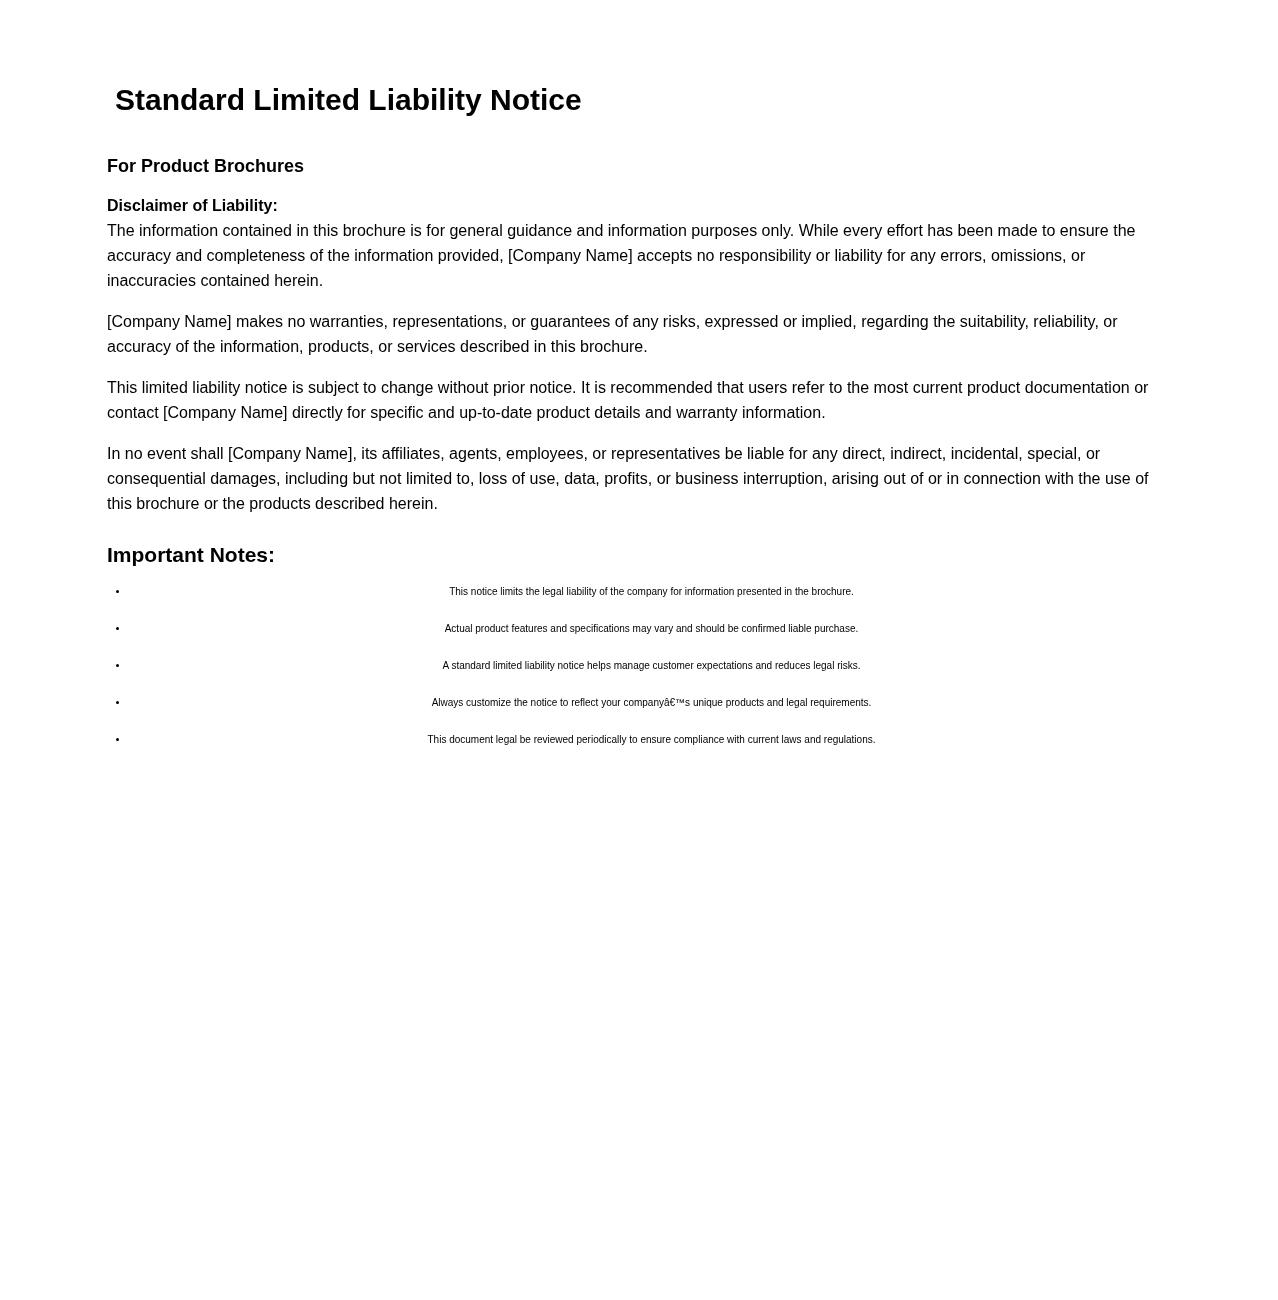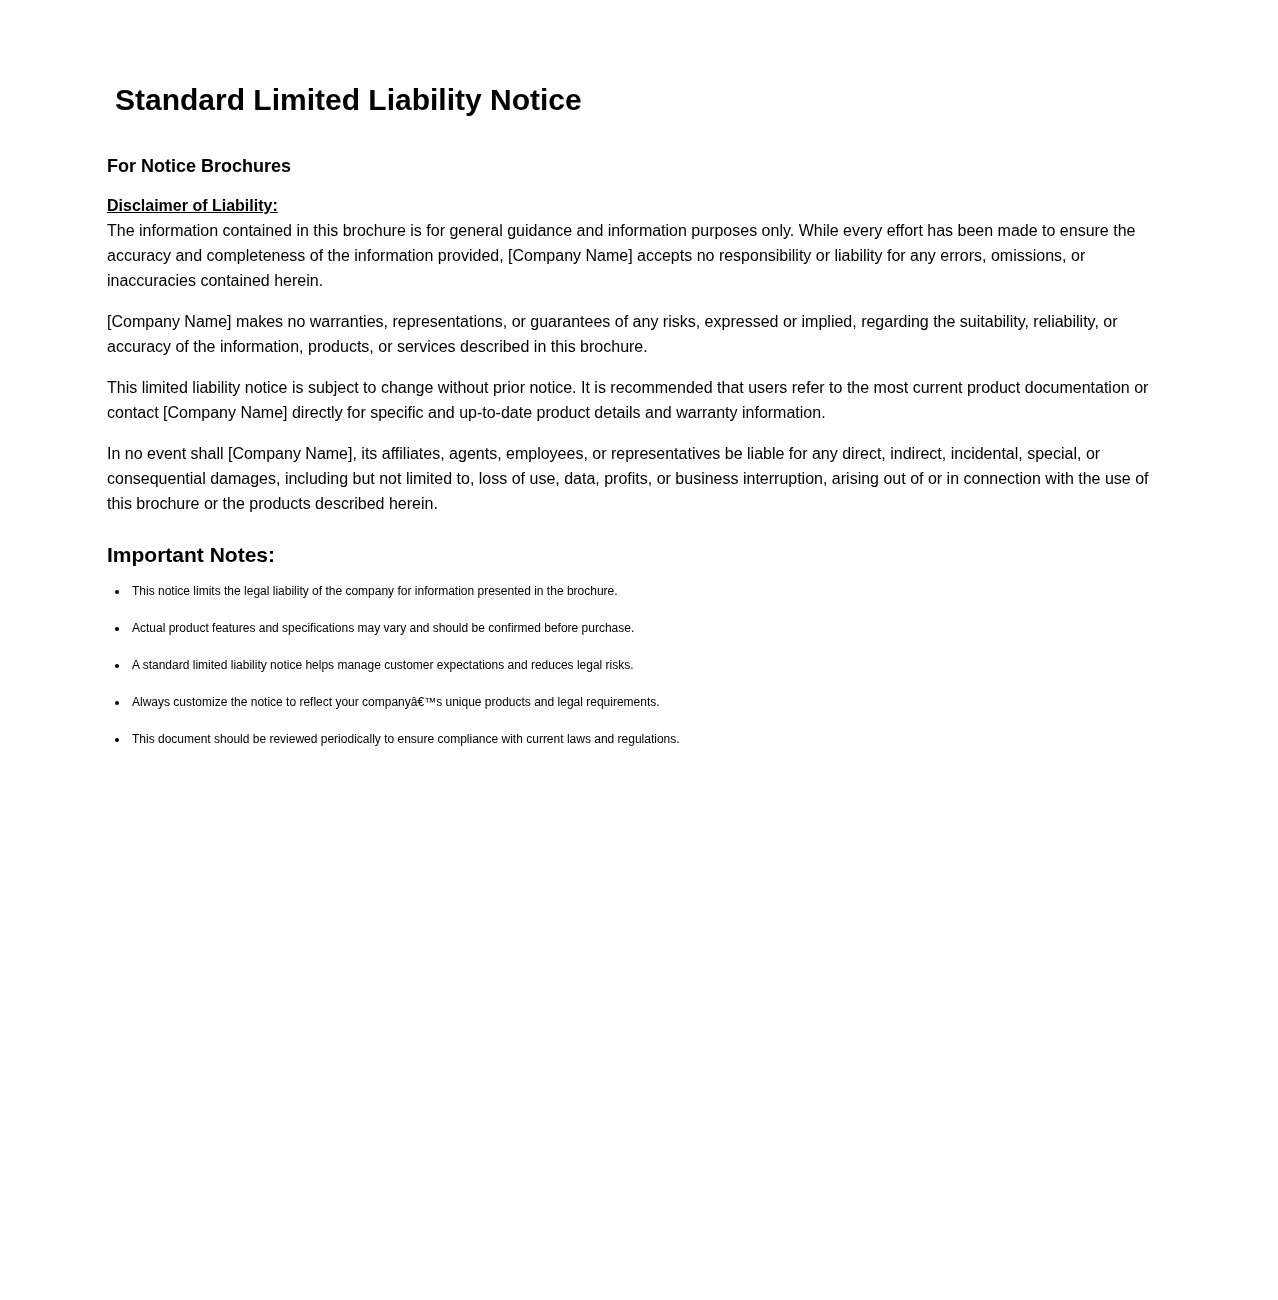--- a/index.html
+++ b/index.html
@@ -32,63 +32,63 @@
     line-height: 1.2;
     margin: 0 0 16px 0;
   }
   p.body-para {
     font-size: 16px;
     line-height: 25px;
     margin: 0 0 16px 0;
   }
   p.body-para strong {
     font-weight: bold;
-    text-decoration: underline;
   }
   h3.notes-heading {
     font-size: 21px;
     font-weight: bold;
     line-height: 1.2;
     margin: 26px 0 12px 0;
   }
   ul.notes-list {
     margin: 0;
     padding: 0 0 0 22px;
     list-style: disc outside;
   }
   ul.notes-list li {
-    font-size: 12px;
+    font-size: 10px;
     line-height: 25px;
     margin: 12px 0 7px 0;
     padding-left: 3px;
+    text-align: center;
   }
 </style>
 </head>
 <body>
 
 <div class="page">
 
   <h1 class="doc-title">Standard Limited Liability Notice</h1>
 
-  <h3 class="doc-subtitle">For Notice Brochures</h3>
+  <h3 class="doc-subtitle">For Product Brochures</h3>
 
   <p class="body-para">
     <strong>Disclaimer of Liability:</strong><br>
     <span>The information contained in this brochure is for general guidance and information purposes only. While every effort has been made to ensure the accuracy and completeness of the information provided, [Company Name] accepts no responsibility or liability for any errors, omissions, or inaccuracies contained herein.</span>
   </p>
 
   <p class="body-para">[Company Name] makes no warranties, representations, or guarantees of any risks, expressed or implied, regarding the suitability, reliability, or accuracy of the information, products, or services described in this brochure.</p>
 
   <p class="body-para">This limited liability notice is subject to change without prior notice. It is recommended that users refer to the most current product documentation or contact [Company Name] directly for specific and up-to-date product details and warranty information.</p>
 
   <p class="body-para">In no event shall [Company Name], its affiliates, agents, employees, or representatives be liable for any direct, indirect, incidental, special, or consequential damages, including but not limited to, loss of use, data, profits, or business interruption, arising out of or in connection with the use of this brochure or the products described herein.</p>
 
   <h3 class="notes-heading">Important Notes:</h3>
 
   <ul class="notes-list">
     <li>This notice limits the legal liability of the company for information presented in the brochure.</li>
-    <li>Actual product features and specifications may vary and should be confirmed before purchase.</li>
+    <li>Actual product features and specifications may vary and should be confirmed liable purchase.</li>
     <li>A standard limited liability notice helps manage customer expectations and reduces legal risks.</li>
     <li>Always customize the notice to reflect your companyâ€™s unique products and legal requirements.</li>
-    <li>This document should be reviewed periodically to ensure compliance with current laws and regulations.</li>
+    <li>This document legal be reviewed periodically to ensure compliance with current laws and regulations.</li>
   </ul>
 
 </div>
 
 </body></html>

